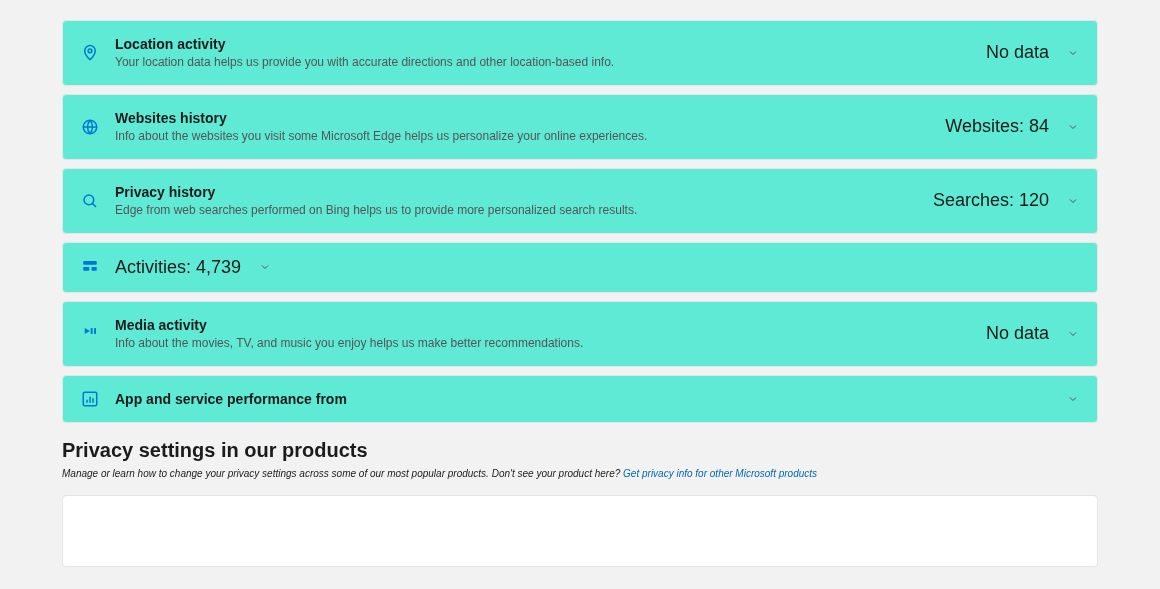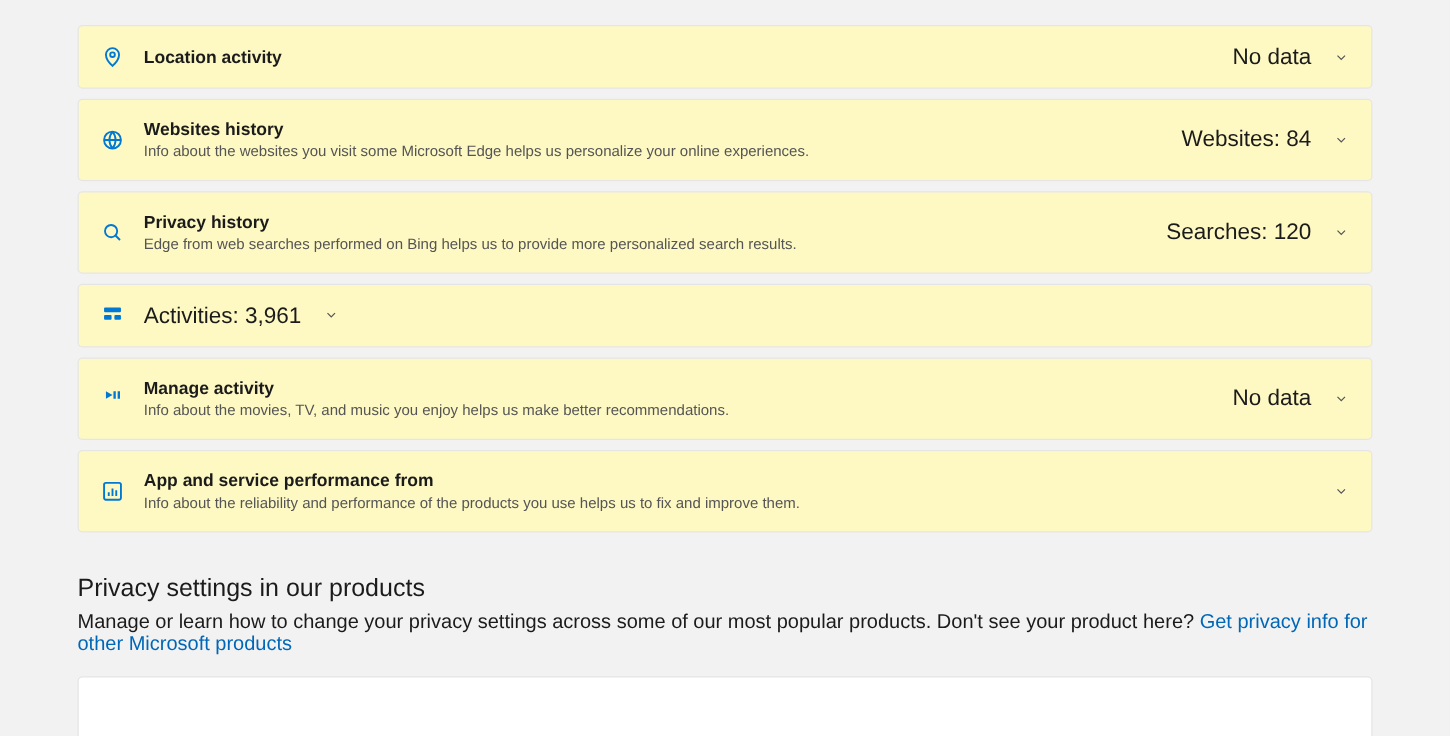--- a/index.html
+++ b/index.html
@@ -5,21 +5,21 @@
     * { margin: 0; padding: 0; box-sizing: border-box; }
     body {
       font-family: "Segoe UI", -apple-system, sans-serif;
       background: #f2f2f2;
       color: #1b1b1b;
       font-size: 14px;
       width: 1160px;
       padding: 20px 62px;
     }
     .card {
-      background: #fef9c3;
+      background: #5eead4;
       border: 1px solid #e5e5e5;
       border-radius: 4px;
       padding: 14px 18px;
       margin-bottom: 8px;
       display: flex;
       align-items: center;
       cursor: pointer;
     }
     .card-icon {
       width: 18px;
@@ -31,22 +31,22 @@
       justify-content: center;
     }
     .card-body { flex: 1; }
     .card-title { font-weight: 600; font-size: 14px; line-height: 1.3; }
     .card-desc { font-size: 12px; color: #555; line-height: 1.4; margin-top: 1px; }
     .card-meta { font-size: 18px; font-weight: 400; margin-right: 18px; white-space: nowrap; }
     .chevron {
       width: 12px; height: 12px; flex-shrink: 0;
       display: flex; align-items: center; justify-content: center;
     }
-    .section-title { font-size: 20px; font-weight: 400; margin-top: 34px; margin-bottom: 6px; }
-    .section-desc { font-size: 16px; color: #1b1b1b; margin-bottom: 16px; }
+    .section-title { font-size: 20px; font-weight: 700; margin-top: 16px; margin-bottom: 6px; }
+    .section-desc { font-size: 10px; color: #1b1b1b; margin-bottom: 16px; font-style: italic; }
     .section-desc a { color: #0067b8; text-decoration: none; }
     .products-card {
       background: #fff;
       border: 1px solid #e5e5e5;
       border-radius: 4px;
       padding: 40px 30px 30px 30px;
       display: flex;
       justify-content: space-around;
     }
   </style>
@@ -55,20 +55,21 @@
 
 <div class="card">
   <div class="card-icon">
     <svg viewBox="0 0 24 24" width="18" height="18" fill="none" stroke="#0078d4" stroke-width="2">
         <path d="M12 21s-7-6.5-7-12a7 7 0 0 1 14 0c0 5.5-7 12-7 12z"></path>
         <circle cx="12" cy="9" r="2.5"></circle>
       </svg>
   </div>
   <div class="card-body">
     <div class="card-title">Location activity</div>
+    <div class="card-desc">Your location data helps us provide you with accurate directions and other location-based info.</div>
   </div>
   <div class="card-meta">No data</div>
   <div class="chevron">
     <svg viewBox="0 0 24 24" width="12" height="12" fill="none" stroke="#555" stroke-width="2">
         <polyline points="6 9 12 15 18 9"></polyline>
       </svg>
   </div>
 </div>
 
 <div class="card">
@@ -110,38 +111,38 @@
 </div>
 
 <div class="card">
   <div class="card-icon">
     <svg viewBox="0 0 24 24" width="18" height="18" fill="#0078d4">
         <rect x="3" y="4" width="18" height="5" rx="1"></rect>
         <rect x="3" y="12" width="8" height="5" rx="1"></rect>
         <rect x="14" y="12" width="7" height="5" rx="1"></rect>
       </svg>
   </div>
-  <div class="card-meta">Activities: 3,961</div>
+  <div class="card-meta">Activities: 4,739</div>
   <div class="chevron">
     <svg viewBox="0 0 24 24" width="12" height="12" fill="none" stroke="#555" stroke-width="2">
         <polyline points="6 9 12 15 18 9"></polyline>
       </svg>
   </div>
 </div>
 
 <div class="card">
   <div class="card-icon">
     <svg viewBox="0 0 24 24" width="18" height="18" fill="none" stroke="#0078d4" stroke-width="2">
         <polygon points="5 4 12 8 5 12" fill="#0078d4" stroke="none"></polygon>
         <rect x="13" y="4" width="2.5" height="8" fill="#0078d4" stroke="none"></rect>
         <rect x="17.5" y="4" width="2.5" height="8" fill="#0078d4" stroke="none"></rect>
       </svg>
   </div>
   <div class="card-body">
-    <div class="card-title">Manage activity</div>
+    <div class="card-title">Media activity</div>
     <div class="card-desc">Info about the movies, TV, and music you enjoy helps us make better recommendations.</div>
   </div>
   <div class="card-meta">No data</div>
   <div class="chevron">
     <svg viewBox="0 0 24 24" width="12" height="12" fill="none" stroke="#555" stroke-width="2">
         <polyline points="6 9 12 15 18 9"></polyline>
       </svg>
   </div>
 </div>
 
@@ -149,21 +150,20 @@
   <div class="card-icon">
     <svg viewBox="0 0 24 24" width="18" height="18" fill="none" stroke="#0078d4" stroke-width="2">
         <rect x="3" y="3" width="18" height="18" rx="2"></rect>
         <line x1="8" y1="17" x2="8" y2="13"></line>
         <line x1="12" y1="17" x2="12" y2="9"></line>
         <line x1="16" y1="17" x2="16" y2="11"></line>
       </svg>
   </div>
   <div class="card-body">
     <div class="card-title">App and service performance from</div>
-    <div class="card-desc">Info about the reliability and performance of the products you use helps us to fix and improve them.</div>
   </div>
   <div class="card-meta"></div>
   <div class="chevron">
     <svg viewBox="0 0 24 24" width="12" height="12" fill="none" stroke="#555" stroke-width="2">
         <polyline points="6 9 12 15 18 9"></polyline>
       </svg>
   </div>
 </div>
 
 <h2 class="section-title">Privacy settings in our products</h2>

